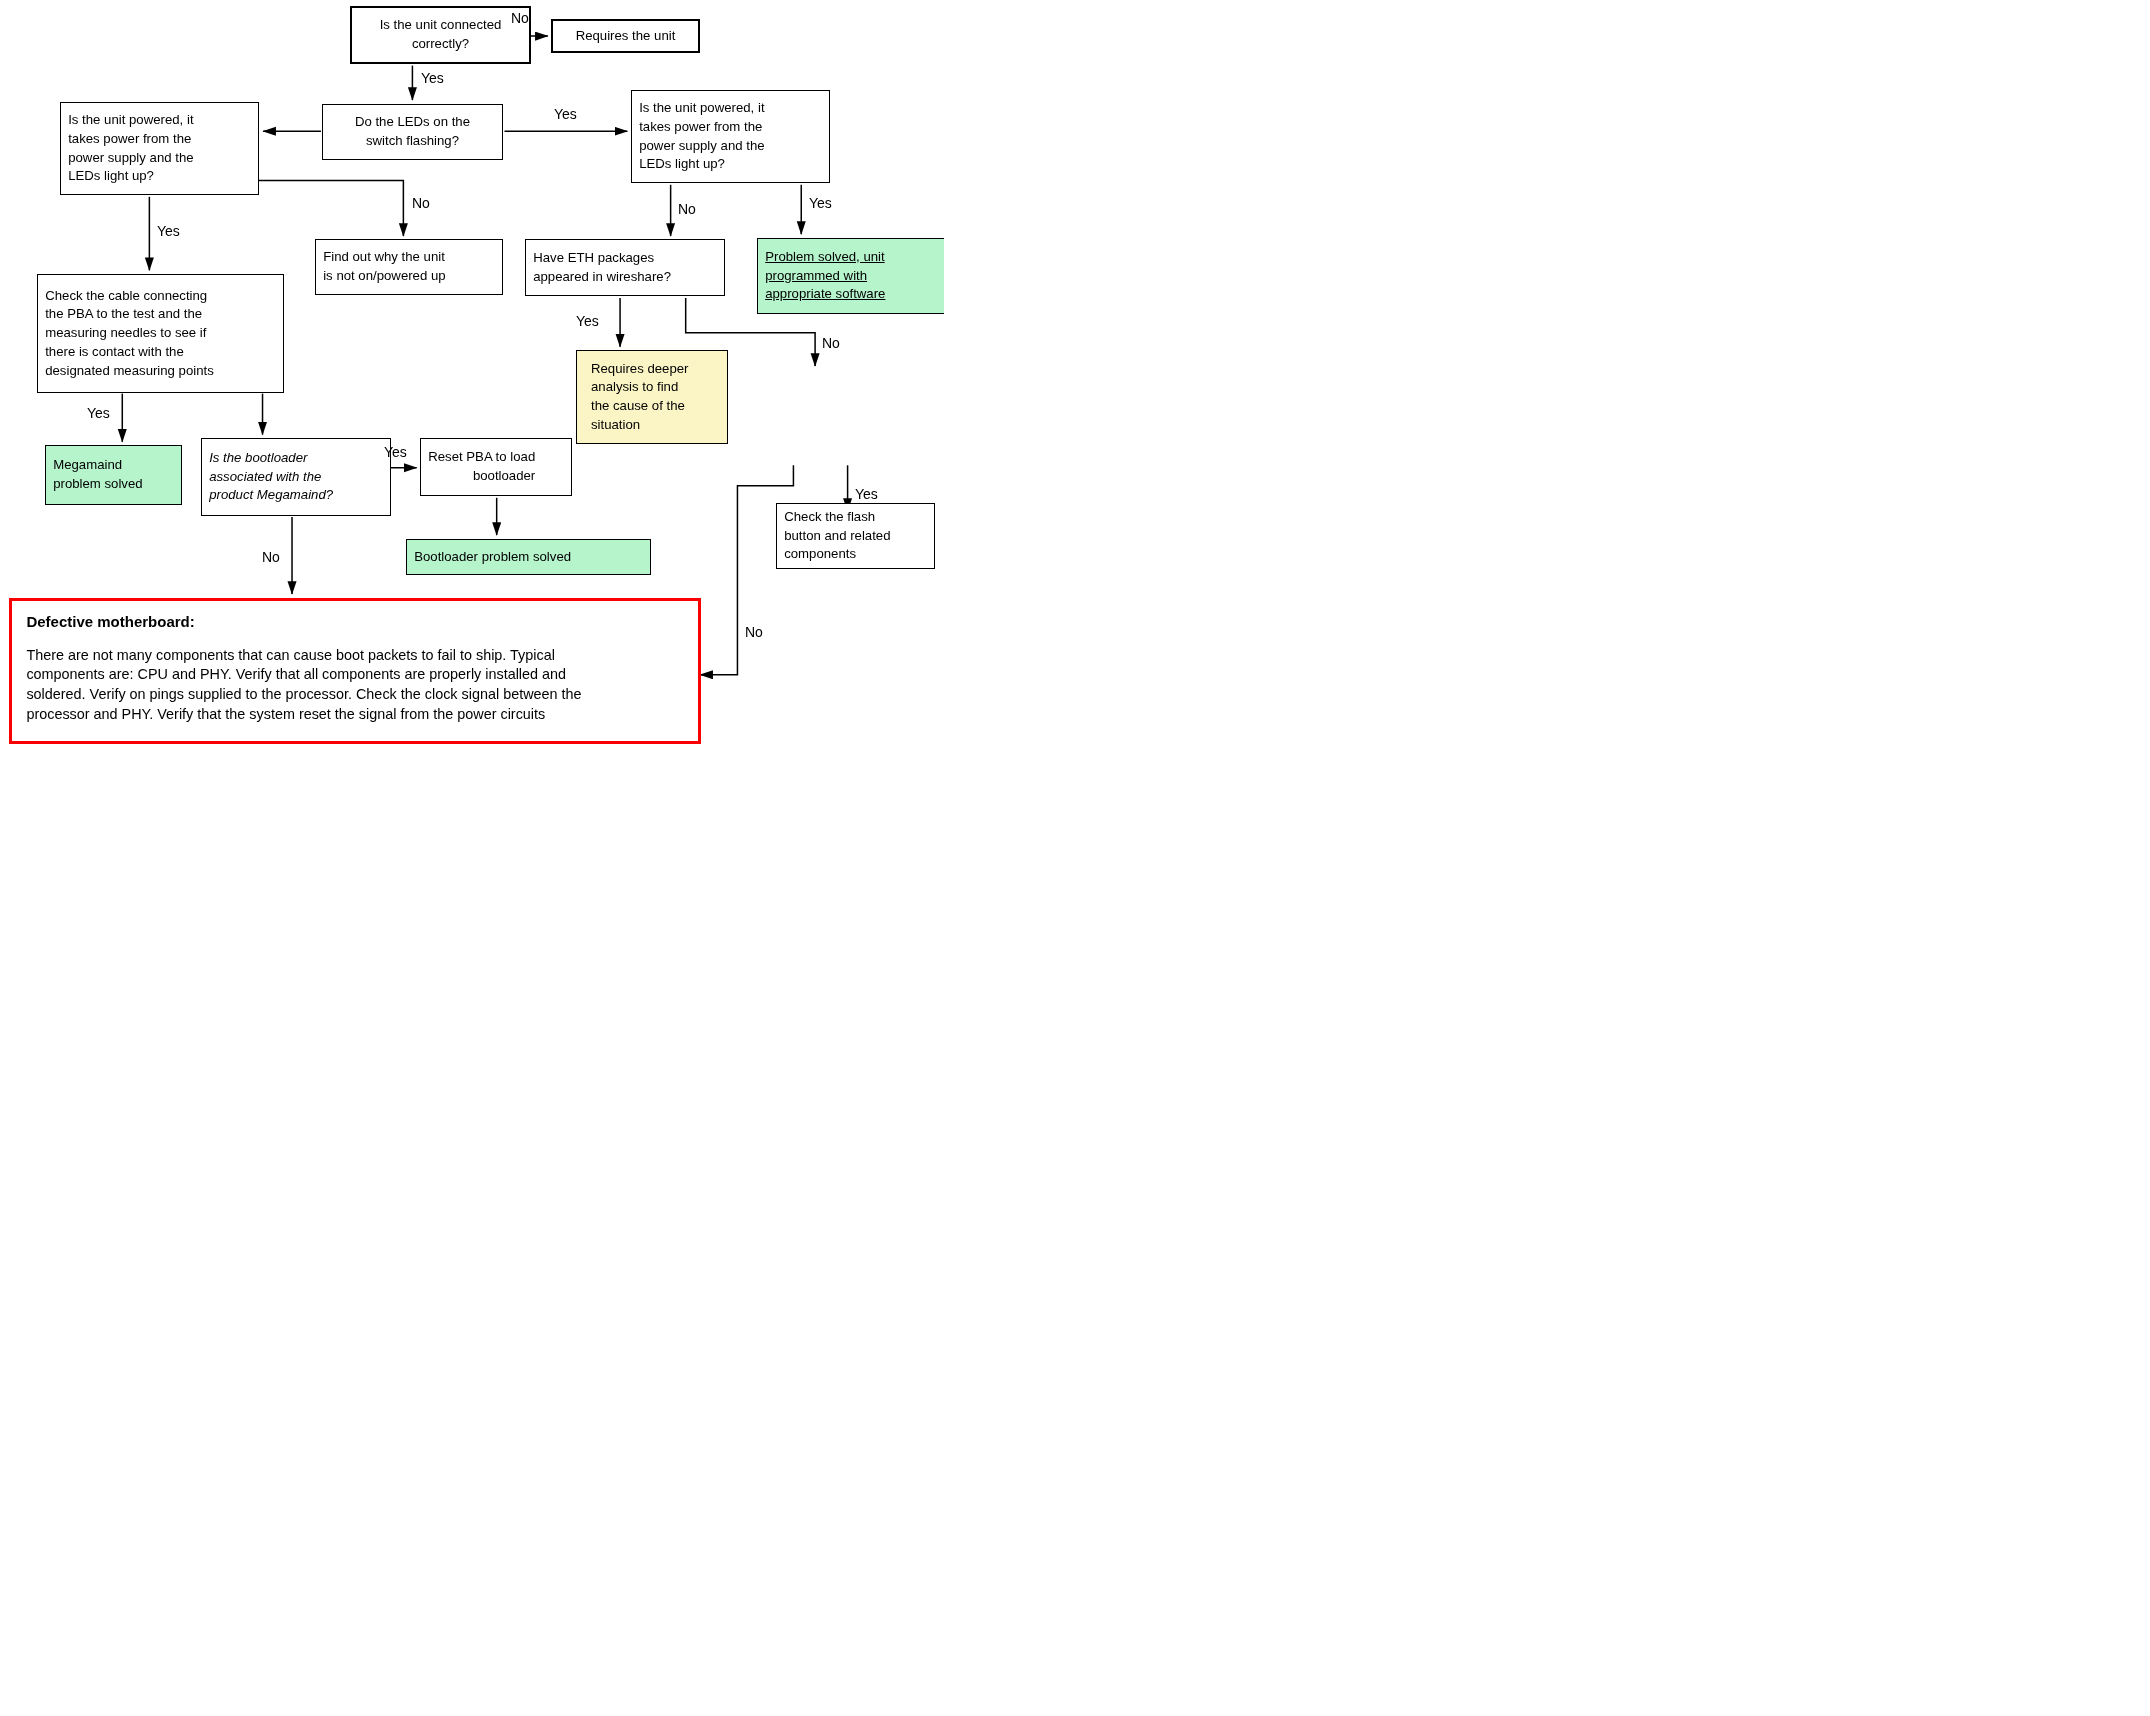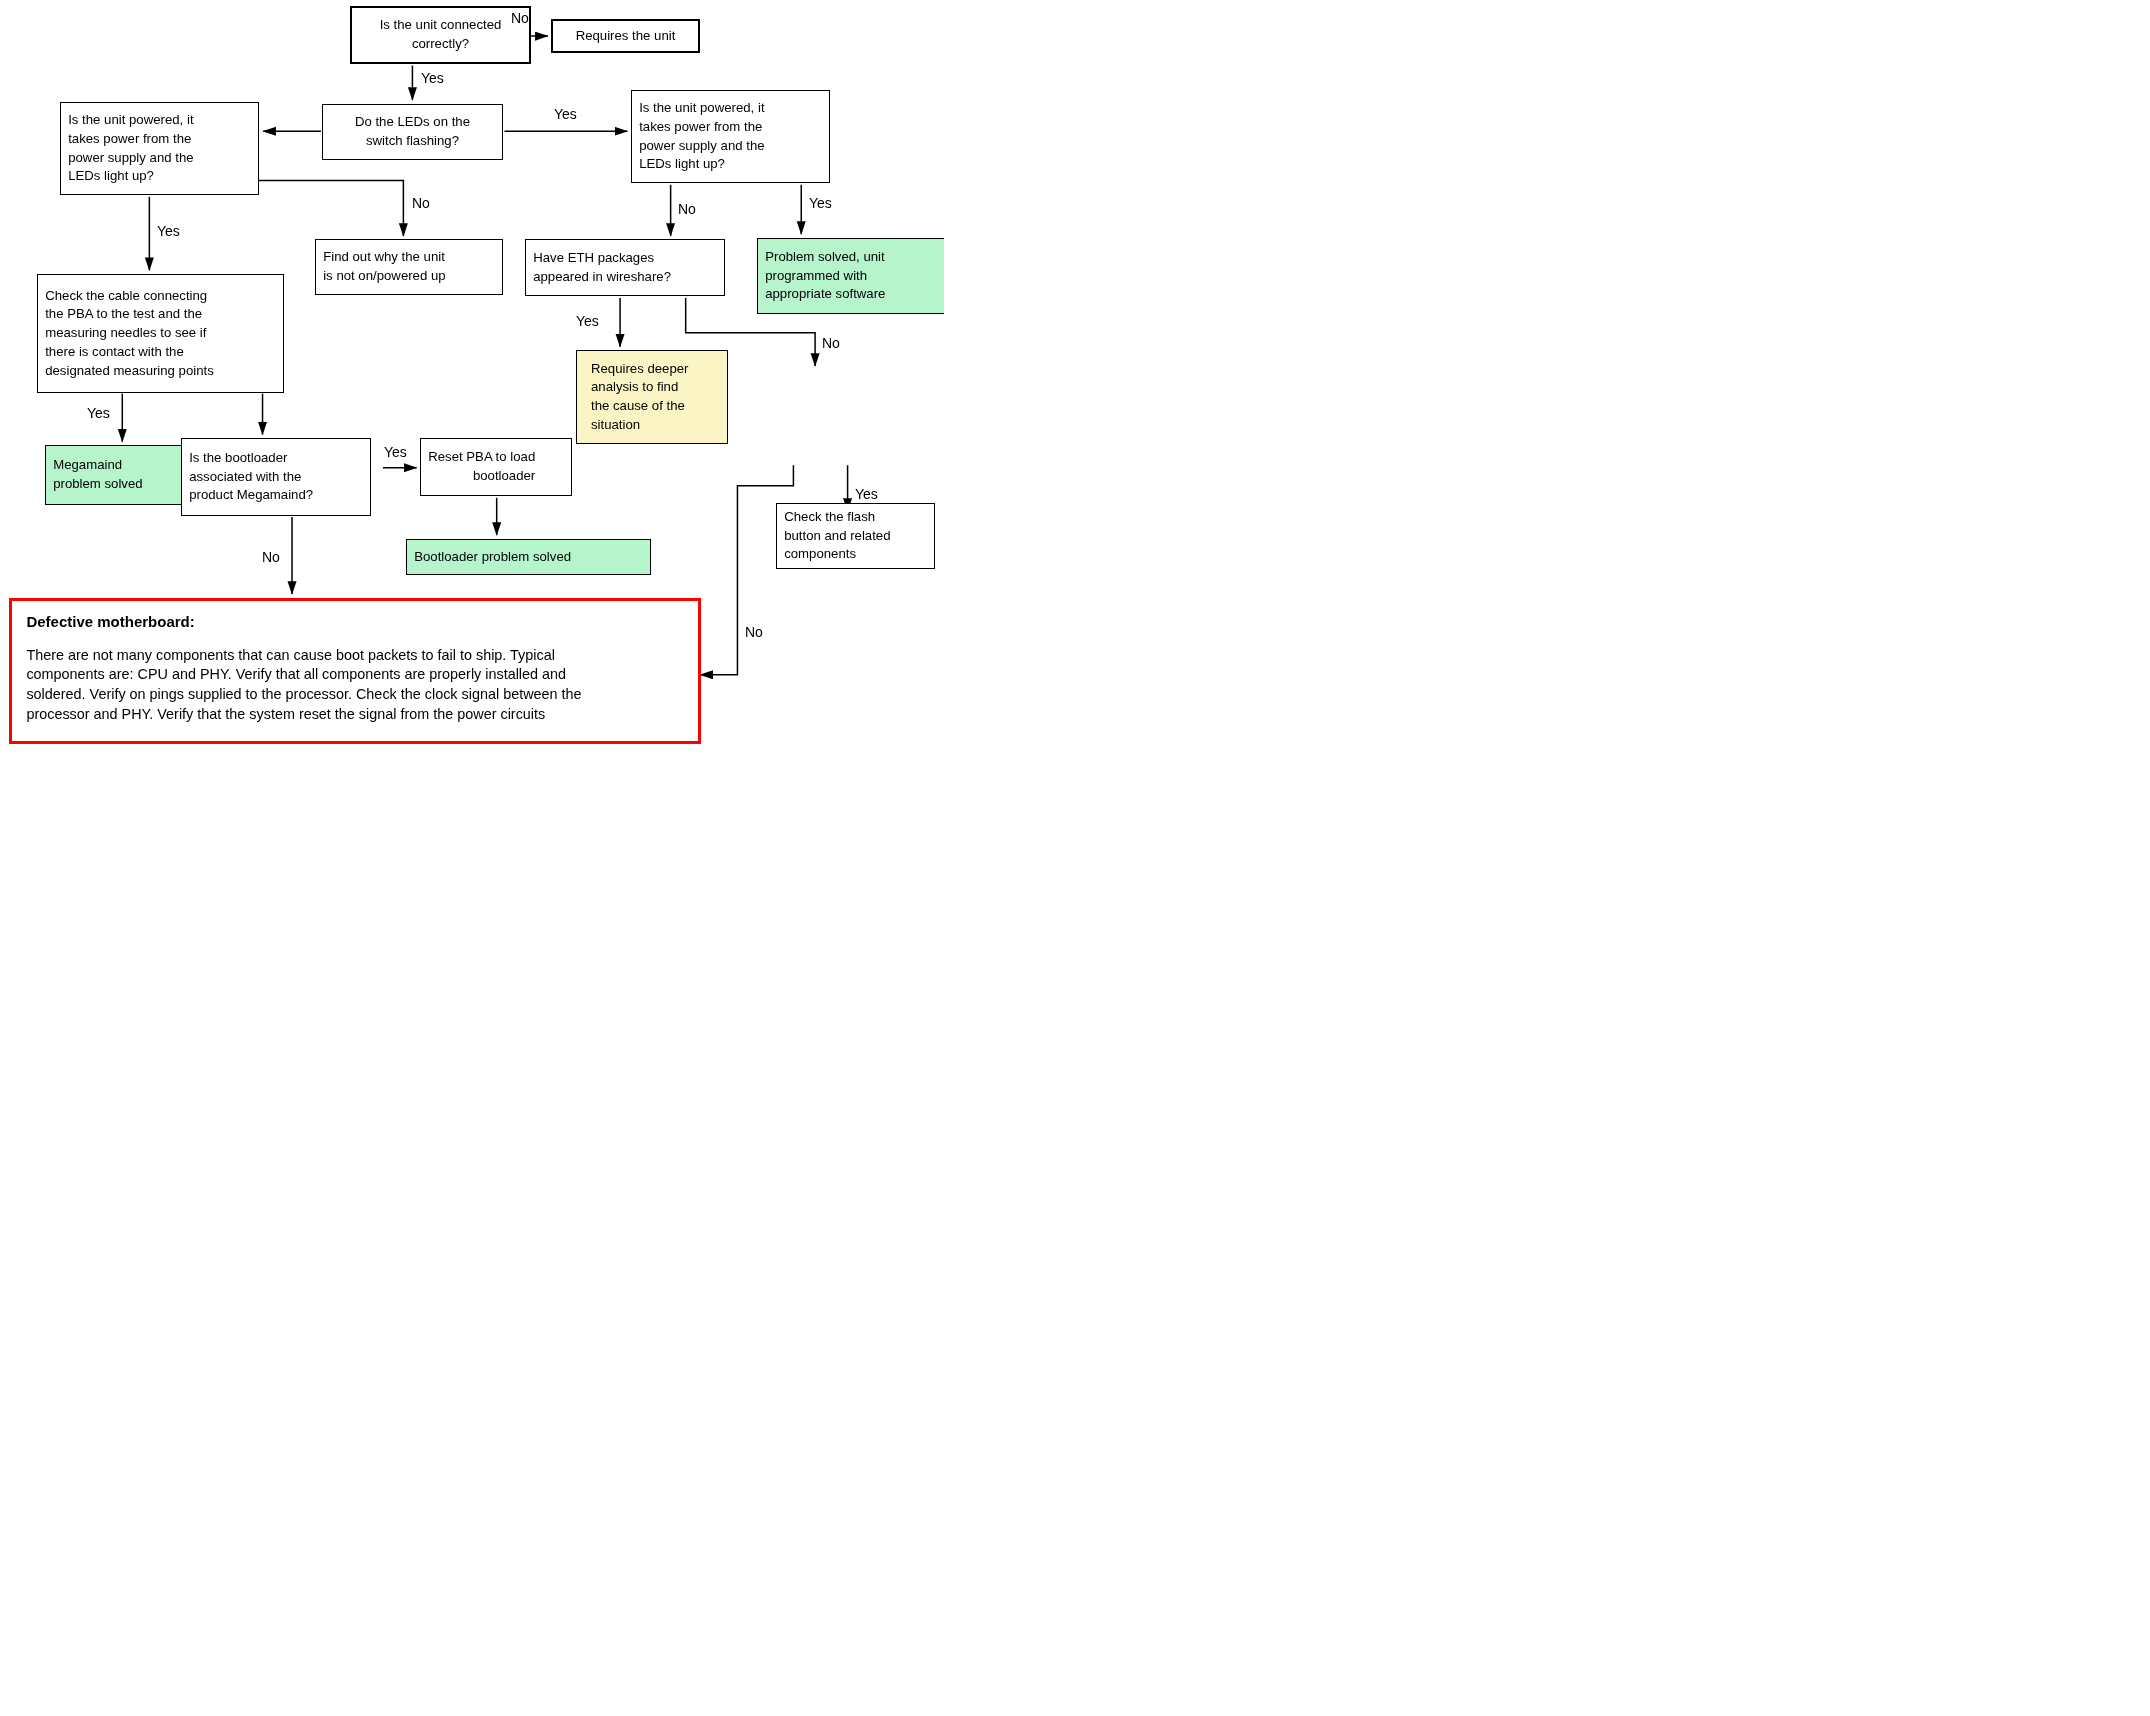--- a/index.html
+++ b/index.html
@@ -18,26 +18,26 @@
   .thick{border-width:2.4px;}
   .lbl{position:absolute;font-size:14px;line-height:1.1;white-space:nowrap;}
 
   #n-connected{left:322px;top:6px;width:181px;height:58px;margin-left:28px;}
   #n-connect-unit{left:551px;top:19px;width:149px;height:34px;}
   #n-leds{left:322px;top:104px;width:181px;height:56px;}
   #n-powered-left{left:60px;top:102px;width:199px;height:93px;}
   #n-powered-right{left:631px;top:90px;width:199px;height:93px;}
   #n-find-out{left:315px;top:239px;width:188px;height:56px;}
   #n-eth{left:525px;top:239px;width:200px;height:57px;}
-  #n-problem-solved{left:757px;top:238px;width:191px;height:76px;}
+  #n-problem-solved{left:757px;top:238px;width:191px;height:76px;text-decoration:underline;}
   #n-check-cable{left:37px;top:274px;width:247px;height:119px;}
   #n-requires{left:576px;top:350px;width:152px;height:94px;padding-left:14px;}
   #n-leave{left:747px;top:369px;width:179px;height:94px;}
   #n-connection-solved{left:45px;top:445px;width:137px;height:60px;}
-  #n-bootloader{left:181px;top:438px;width:190px;height:78px;}
+  #n-bootloader{left:201px;top:438px;width:190px;height:78px;font-style:italic;}
   #n-reset{left:420px;top:438px;width:152px;height:58px;text-align:right;}
   #n-bootloader-solved{left:406px;top:539px;width:245px;height:36px;}
   #n-check-flash{left:776px;top:503px;width:159px;height:66px;}
 
   #n-defective{
     position:absolute;left:9px;top:598px;width:692px;height:146px;box-sizing:border-box;
     background:#fff;border:3.6px solid #fa0000;padding:8.4px 14.4px;
   }
   #n-defective .alert-title{font-size:15px;font-weight:bold;margin:3.6px 0 15.6px 0;}
   #n-defective .alert-body{font-size:14.4px;line-height:1.38;white-space:pre-line;}

